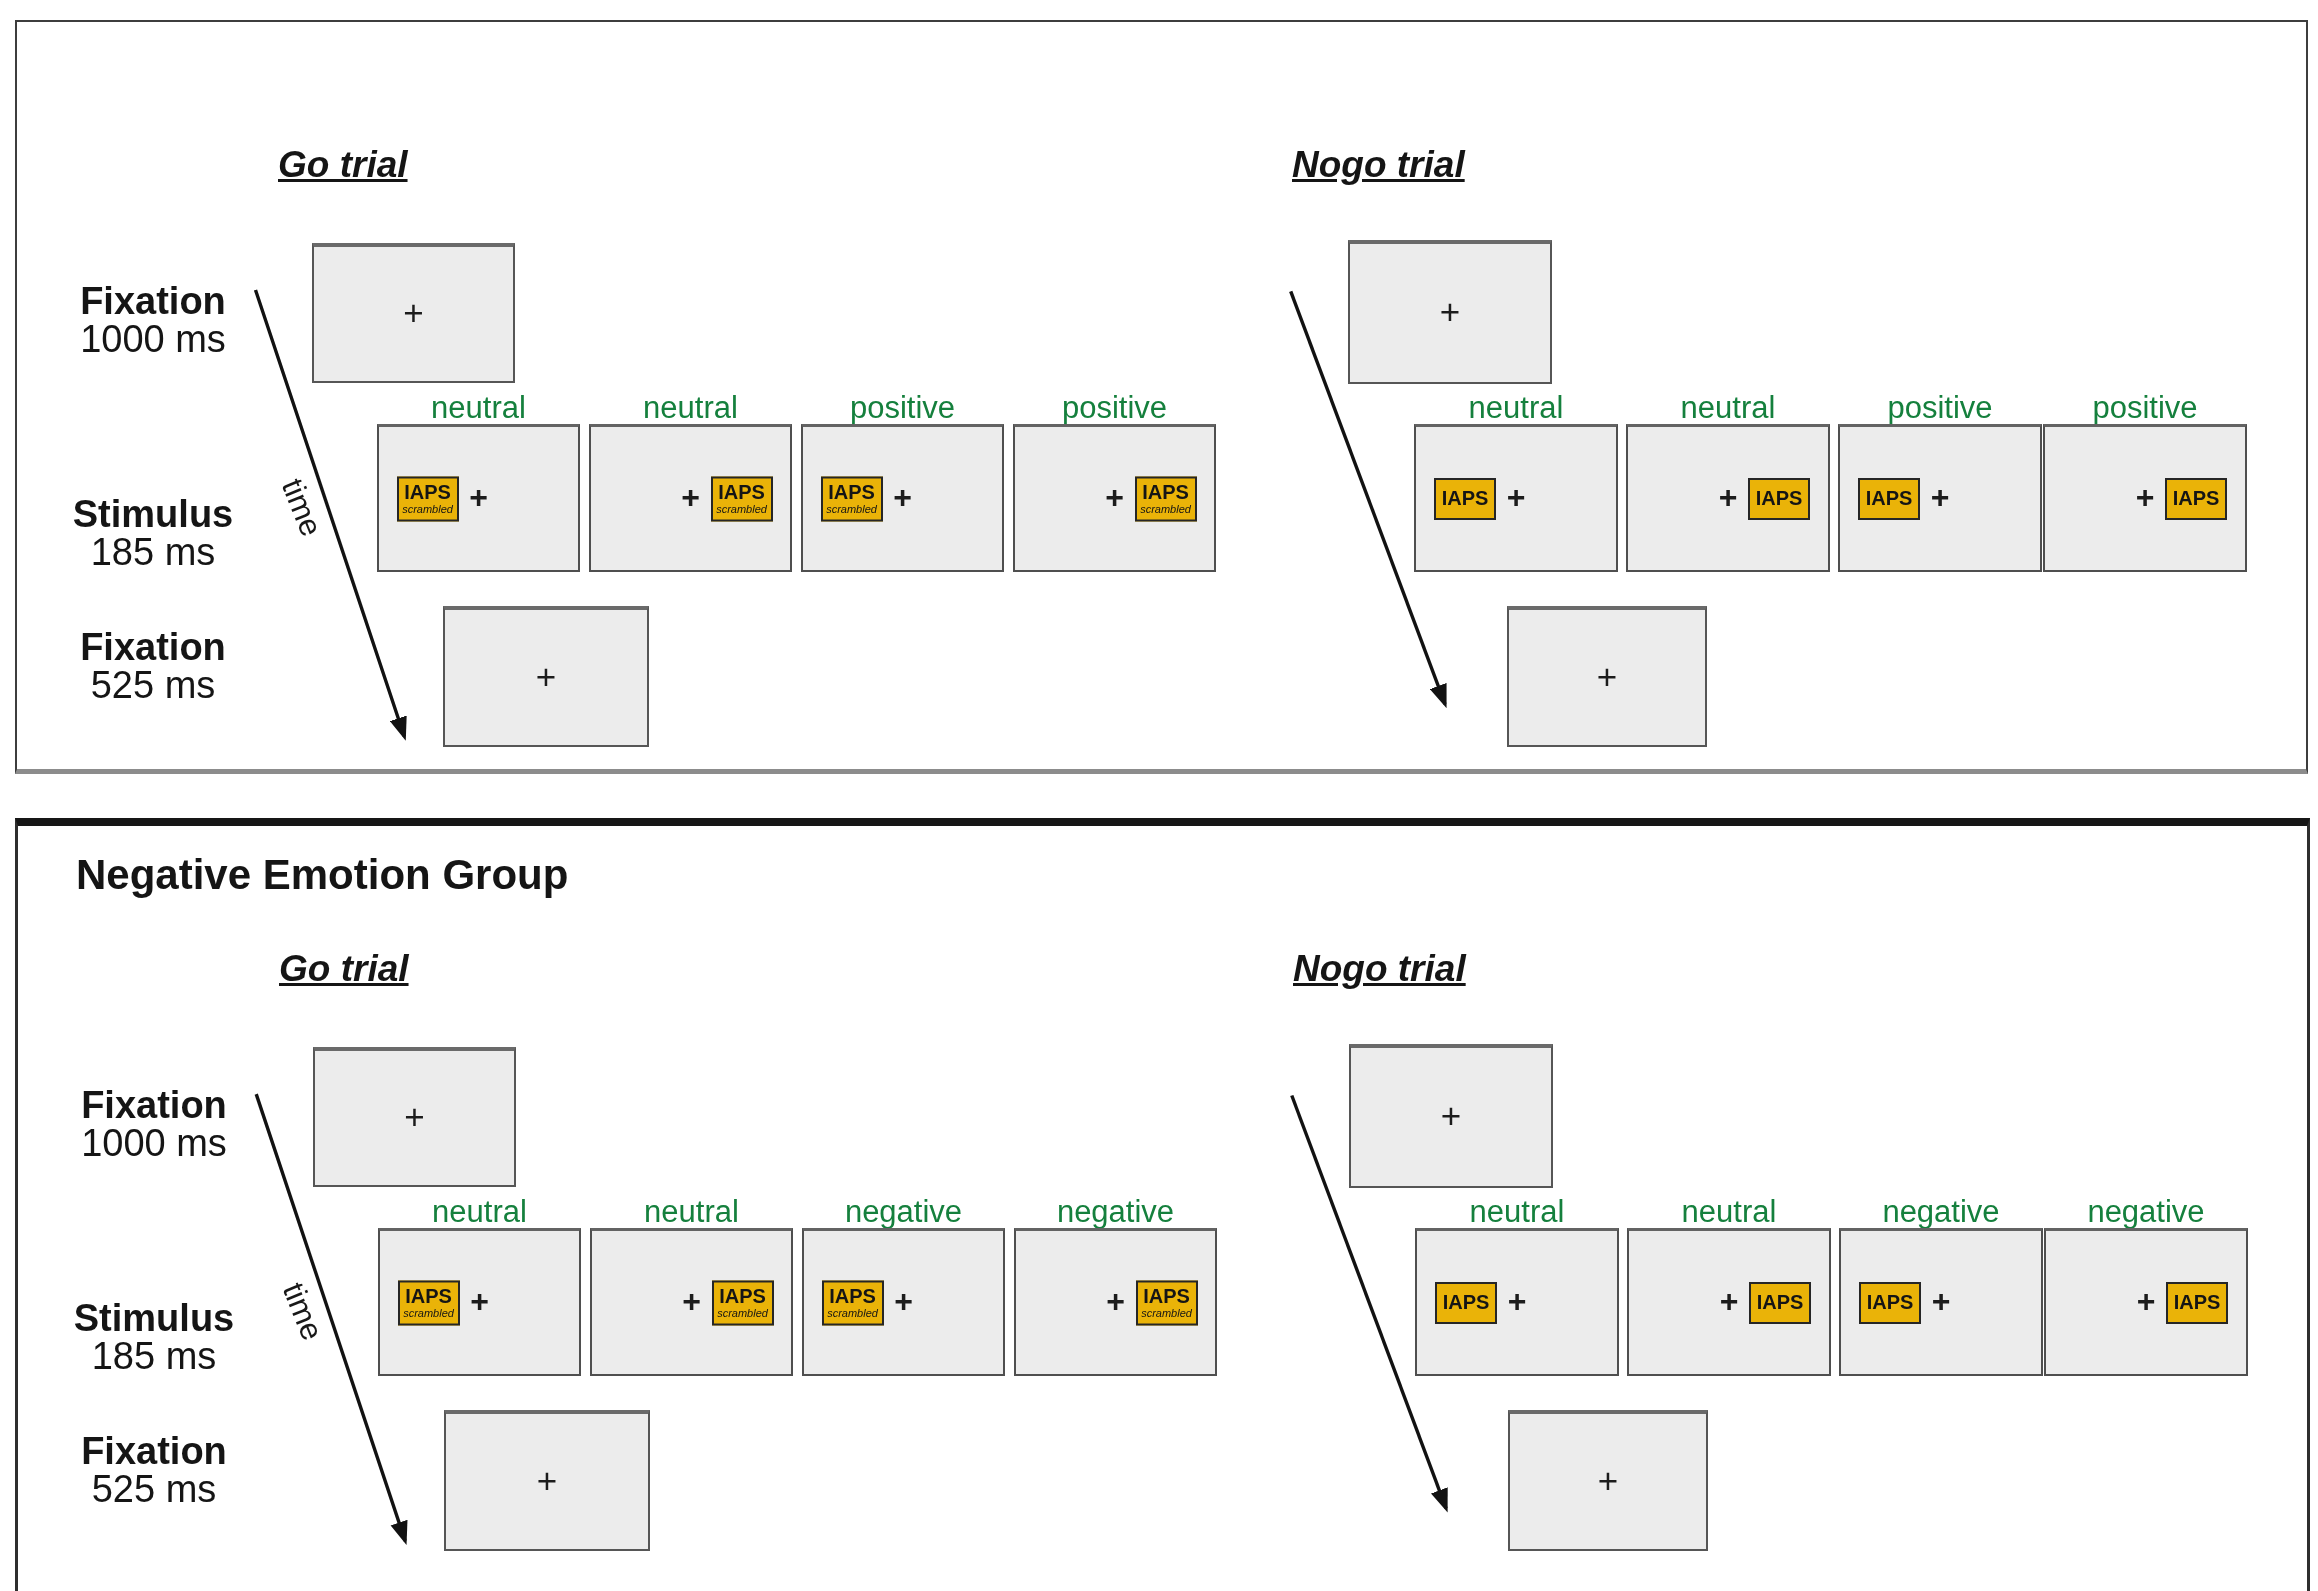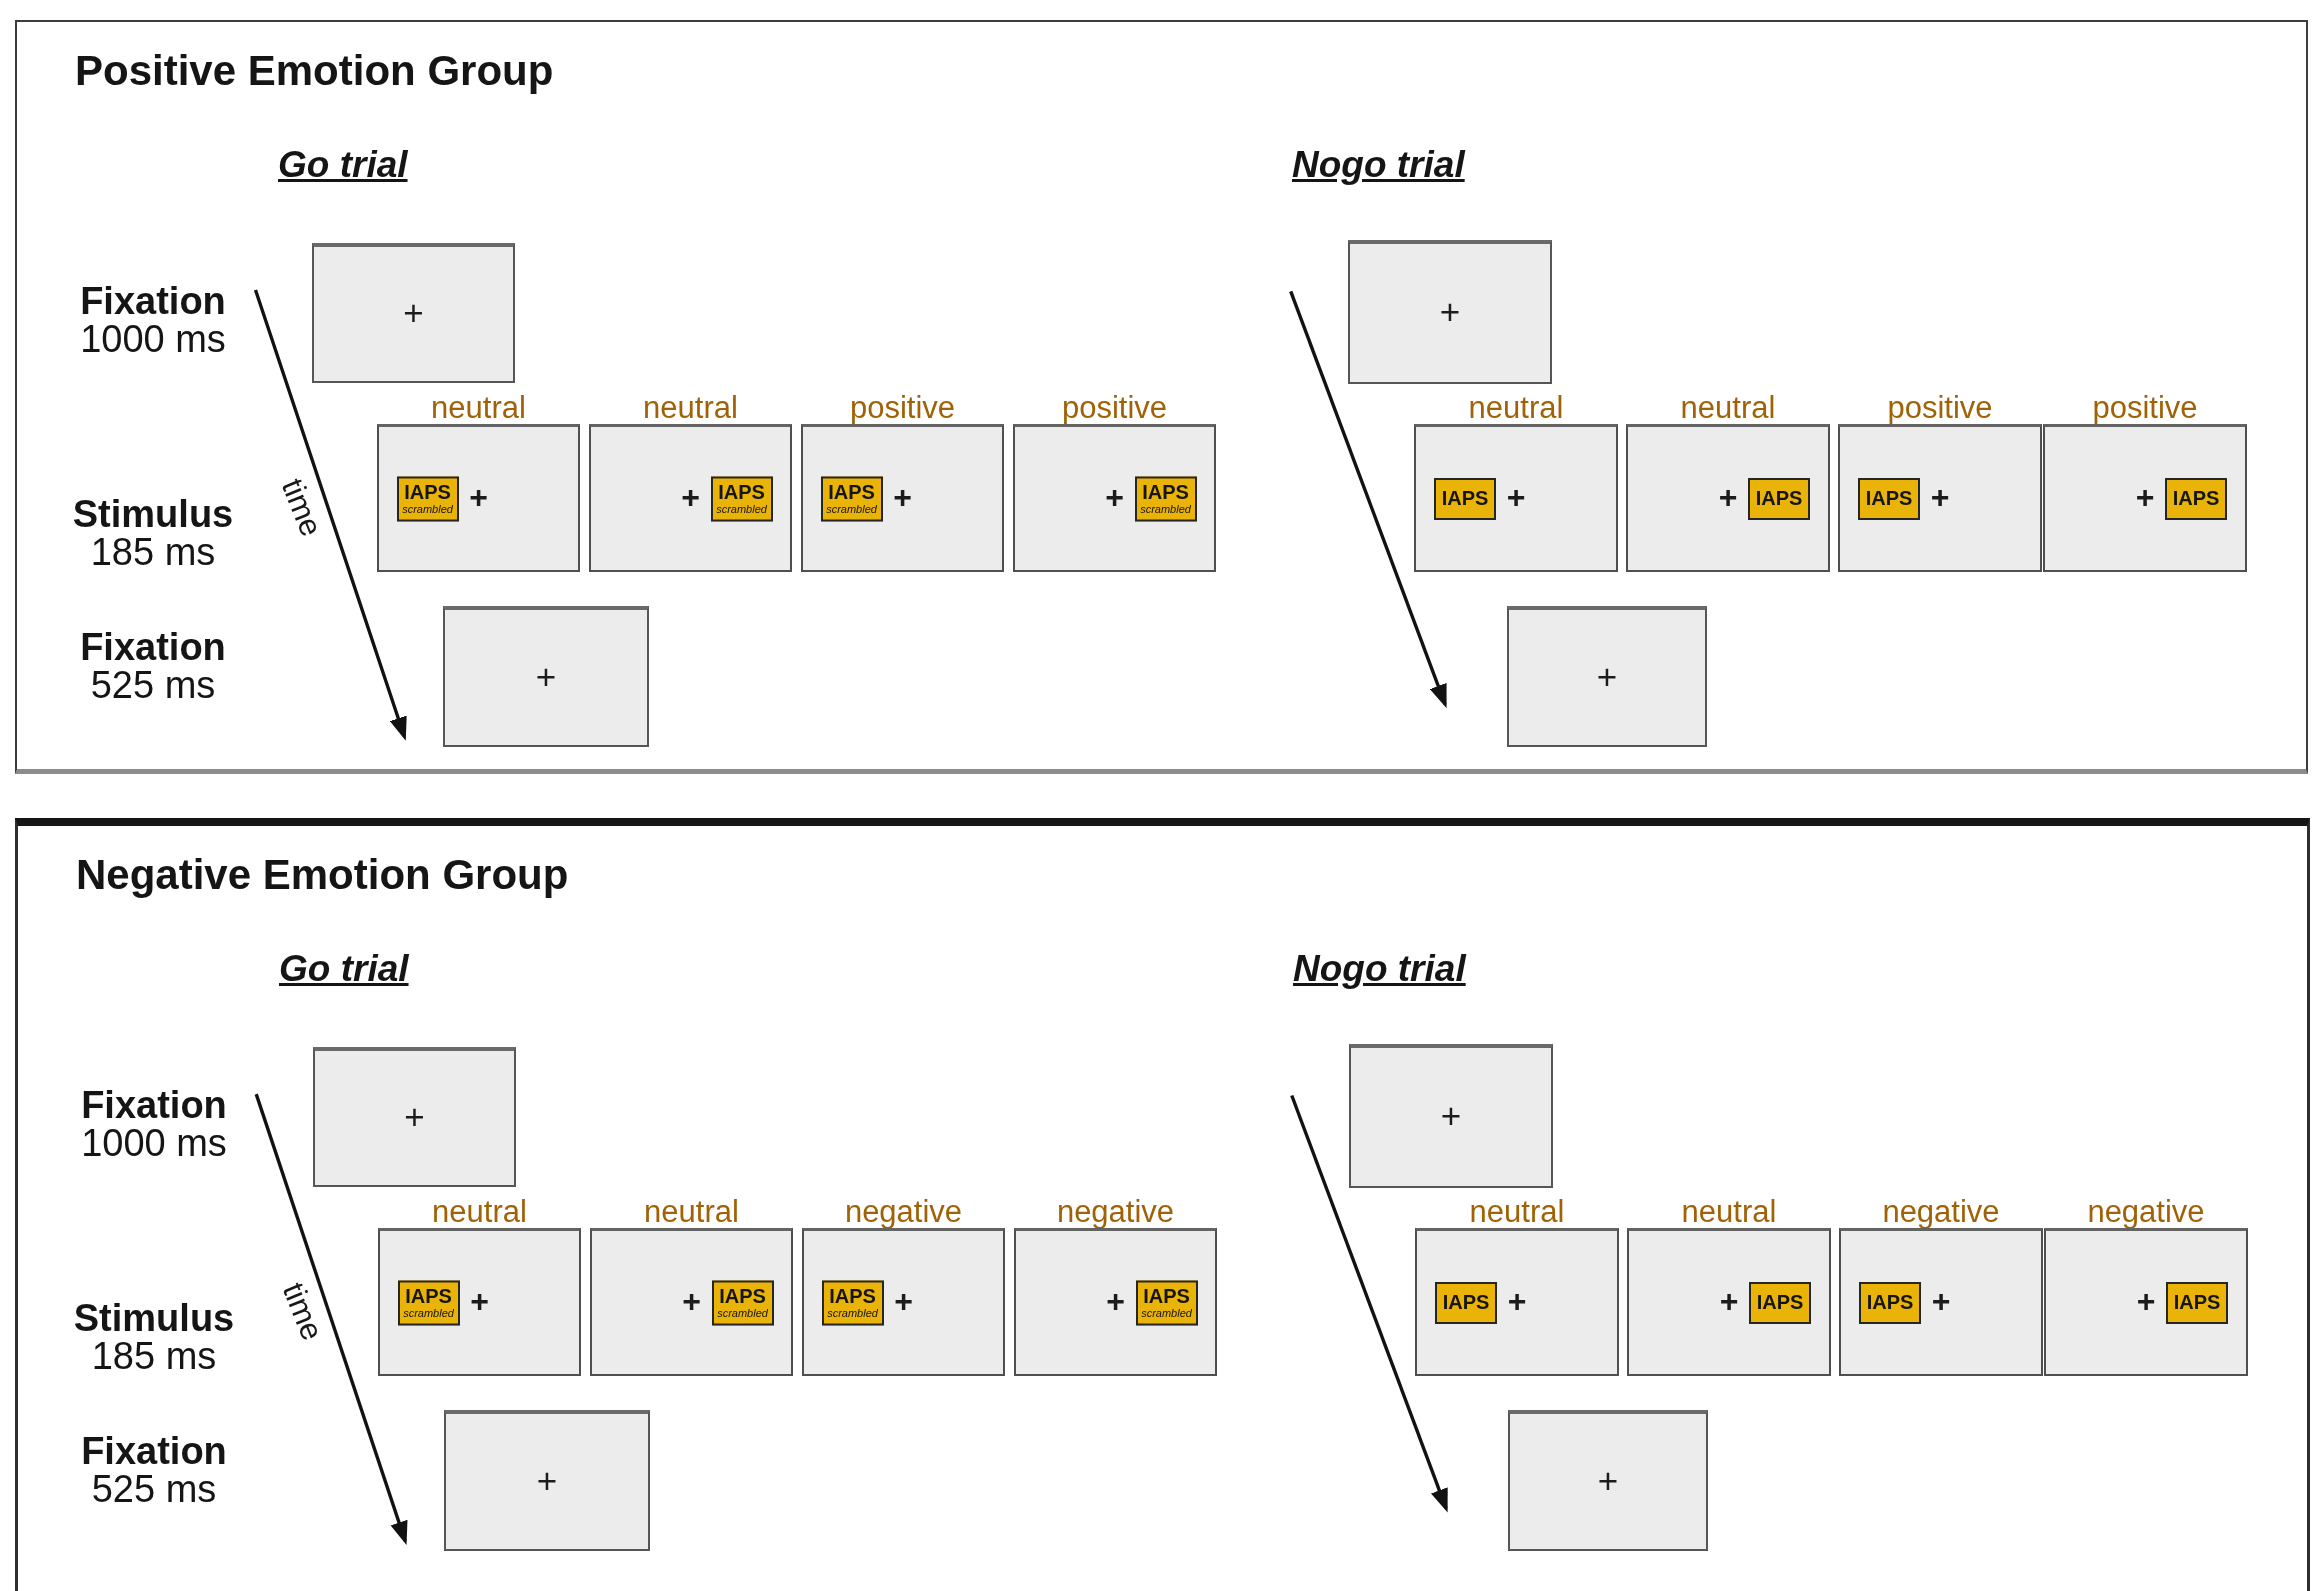--- a/index.html
+++ b/index.html
@@ -46,21 +46,21 @@
   .plus {
     position:absolute; left:50%; top:50%; transform:translate(-50%,-54%);
     font-size:35px; font-weight:normal; line-height:35px; color:#1c1c1c;
   }
   .stimbox .plus { font-weight:bold; font-size:32px; }
 
   .stimwrap { position:absolute; top:370px; width:203px; }
   .gx0 { left:360px; }  .gx1 { left:572px; }  .gx2 { left:784px; } .gx3 { left:996px; }
   .nx0 { left:1397px; width:204px; } .nx1 { left:1609px; width:204px; }
   .nx2 { left:1821px; width:204px; } .nx3 { left:2026px; width:204px; }
-  .stimlab { height:32px; text-align:center; font-size:31px; line-height:32px; color:#a16207; }
+  .stimlab { height:32px; text-align:center; font-size:31px; line-height:32px; color:#15803d; }
   .stimbox { position:relative; width:100%; height:148px; background:#ececec;
              border:2px solid #4f4f4f; border-top:3.4px solid #636363; box-sizing:border-box; }
 
   .chip {
     position:absolute; top:50%; transform:translateY(-50%);
     background:#eab308; border:2px solid #262626; box-sizing:border-box;
     display:flex; flex-direction:column; align-items:center; justify-content:center;
     text-align:center;
   }
   .chipleft  .chip { right:calc(50% + 20px); }
@@ -79,21 +79,20 @@
     font-size:31px; line-height:35px; color:#181818;
     transform:rotate(68deg);
   }
 </style>
 </head>
 <body>
 
 <div class="page">
 
   <section class="panel pos">
-    <h1 class="panel-title">Positive Emotion Group</h1>
 
     <div class="rowlab rl1">
       <div class="rl-name">Fixation</div>
       <div class="rl-dur">1000 ms</div>
     </div>
     <div class="rowlab rl2">
       <div class="rl-name">Stimulus</div>
       <div class="rl-dur">185 ms</div>
     </div>
     <div class="rowlab rl3">

